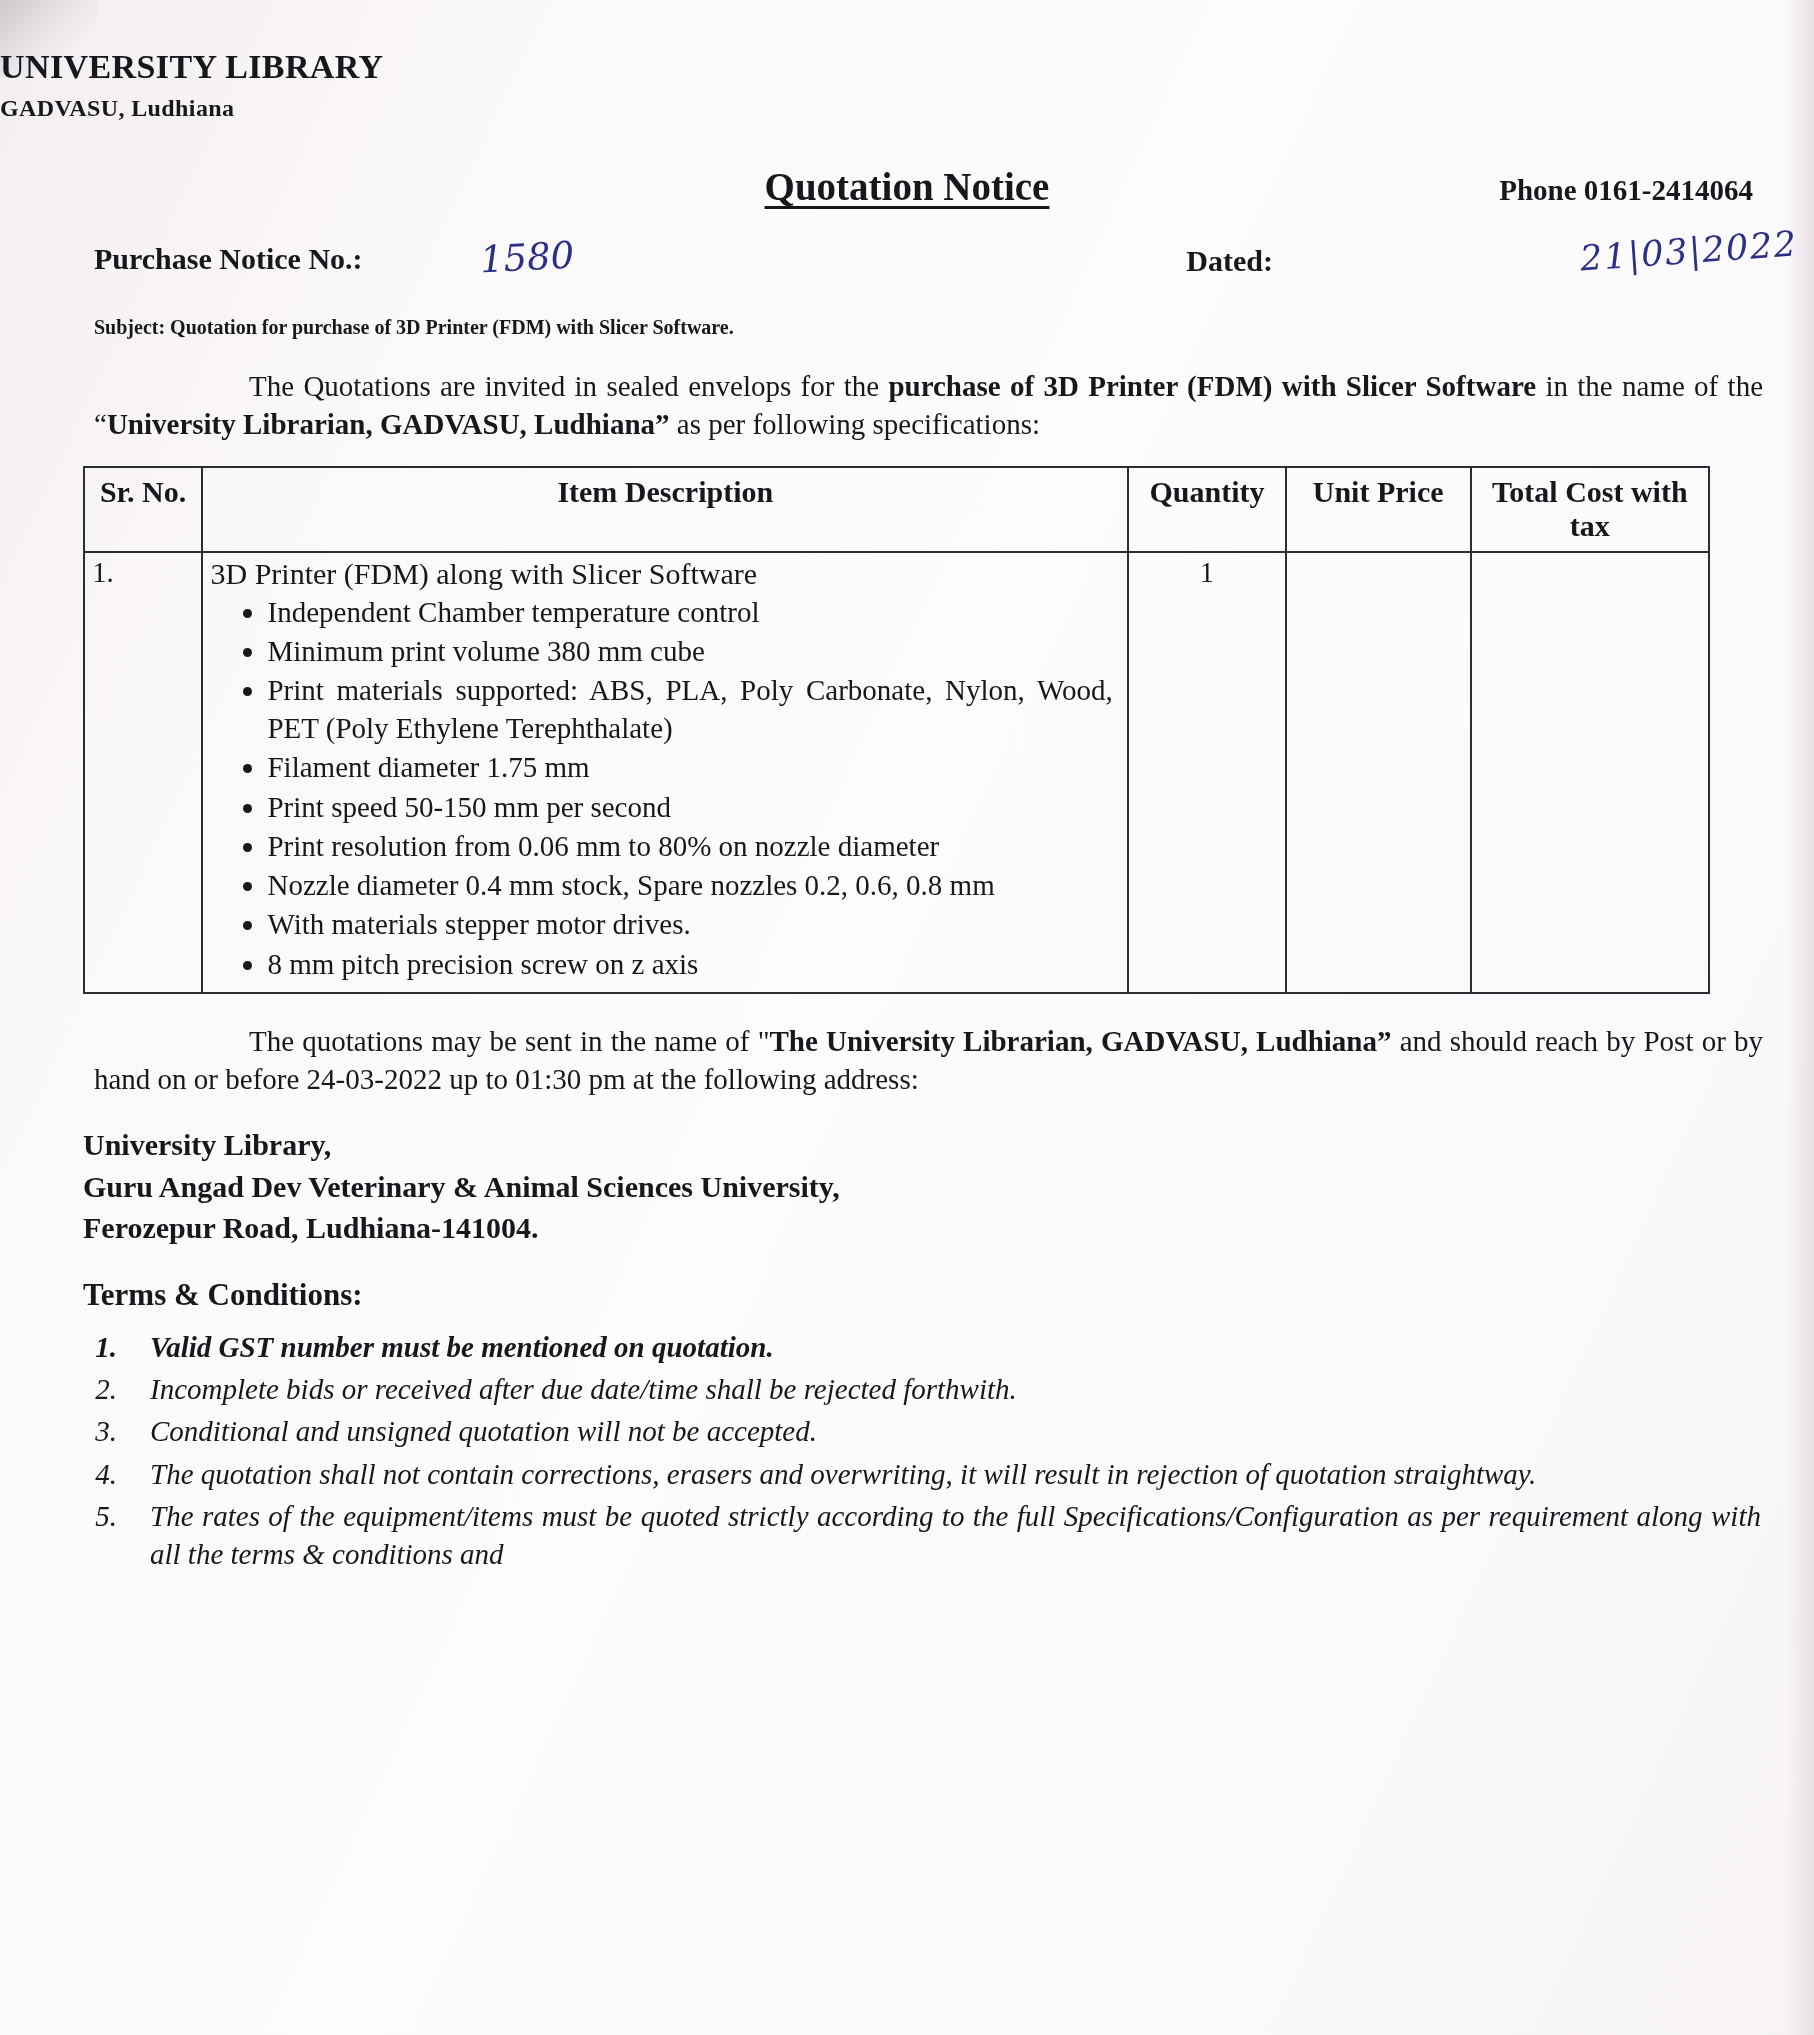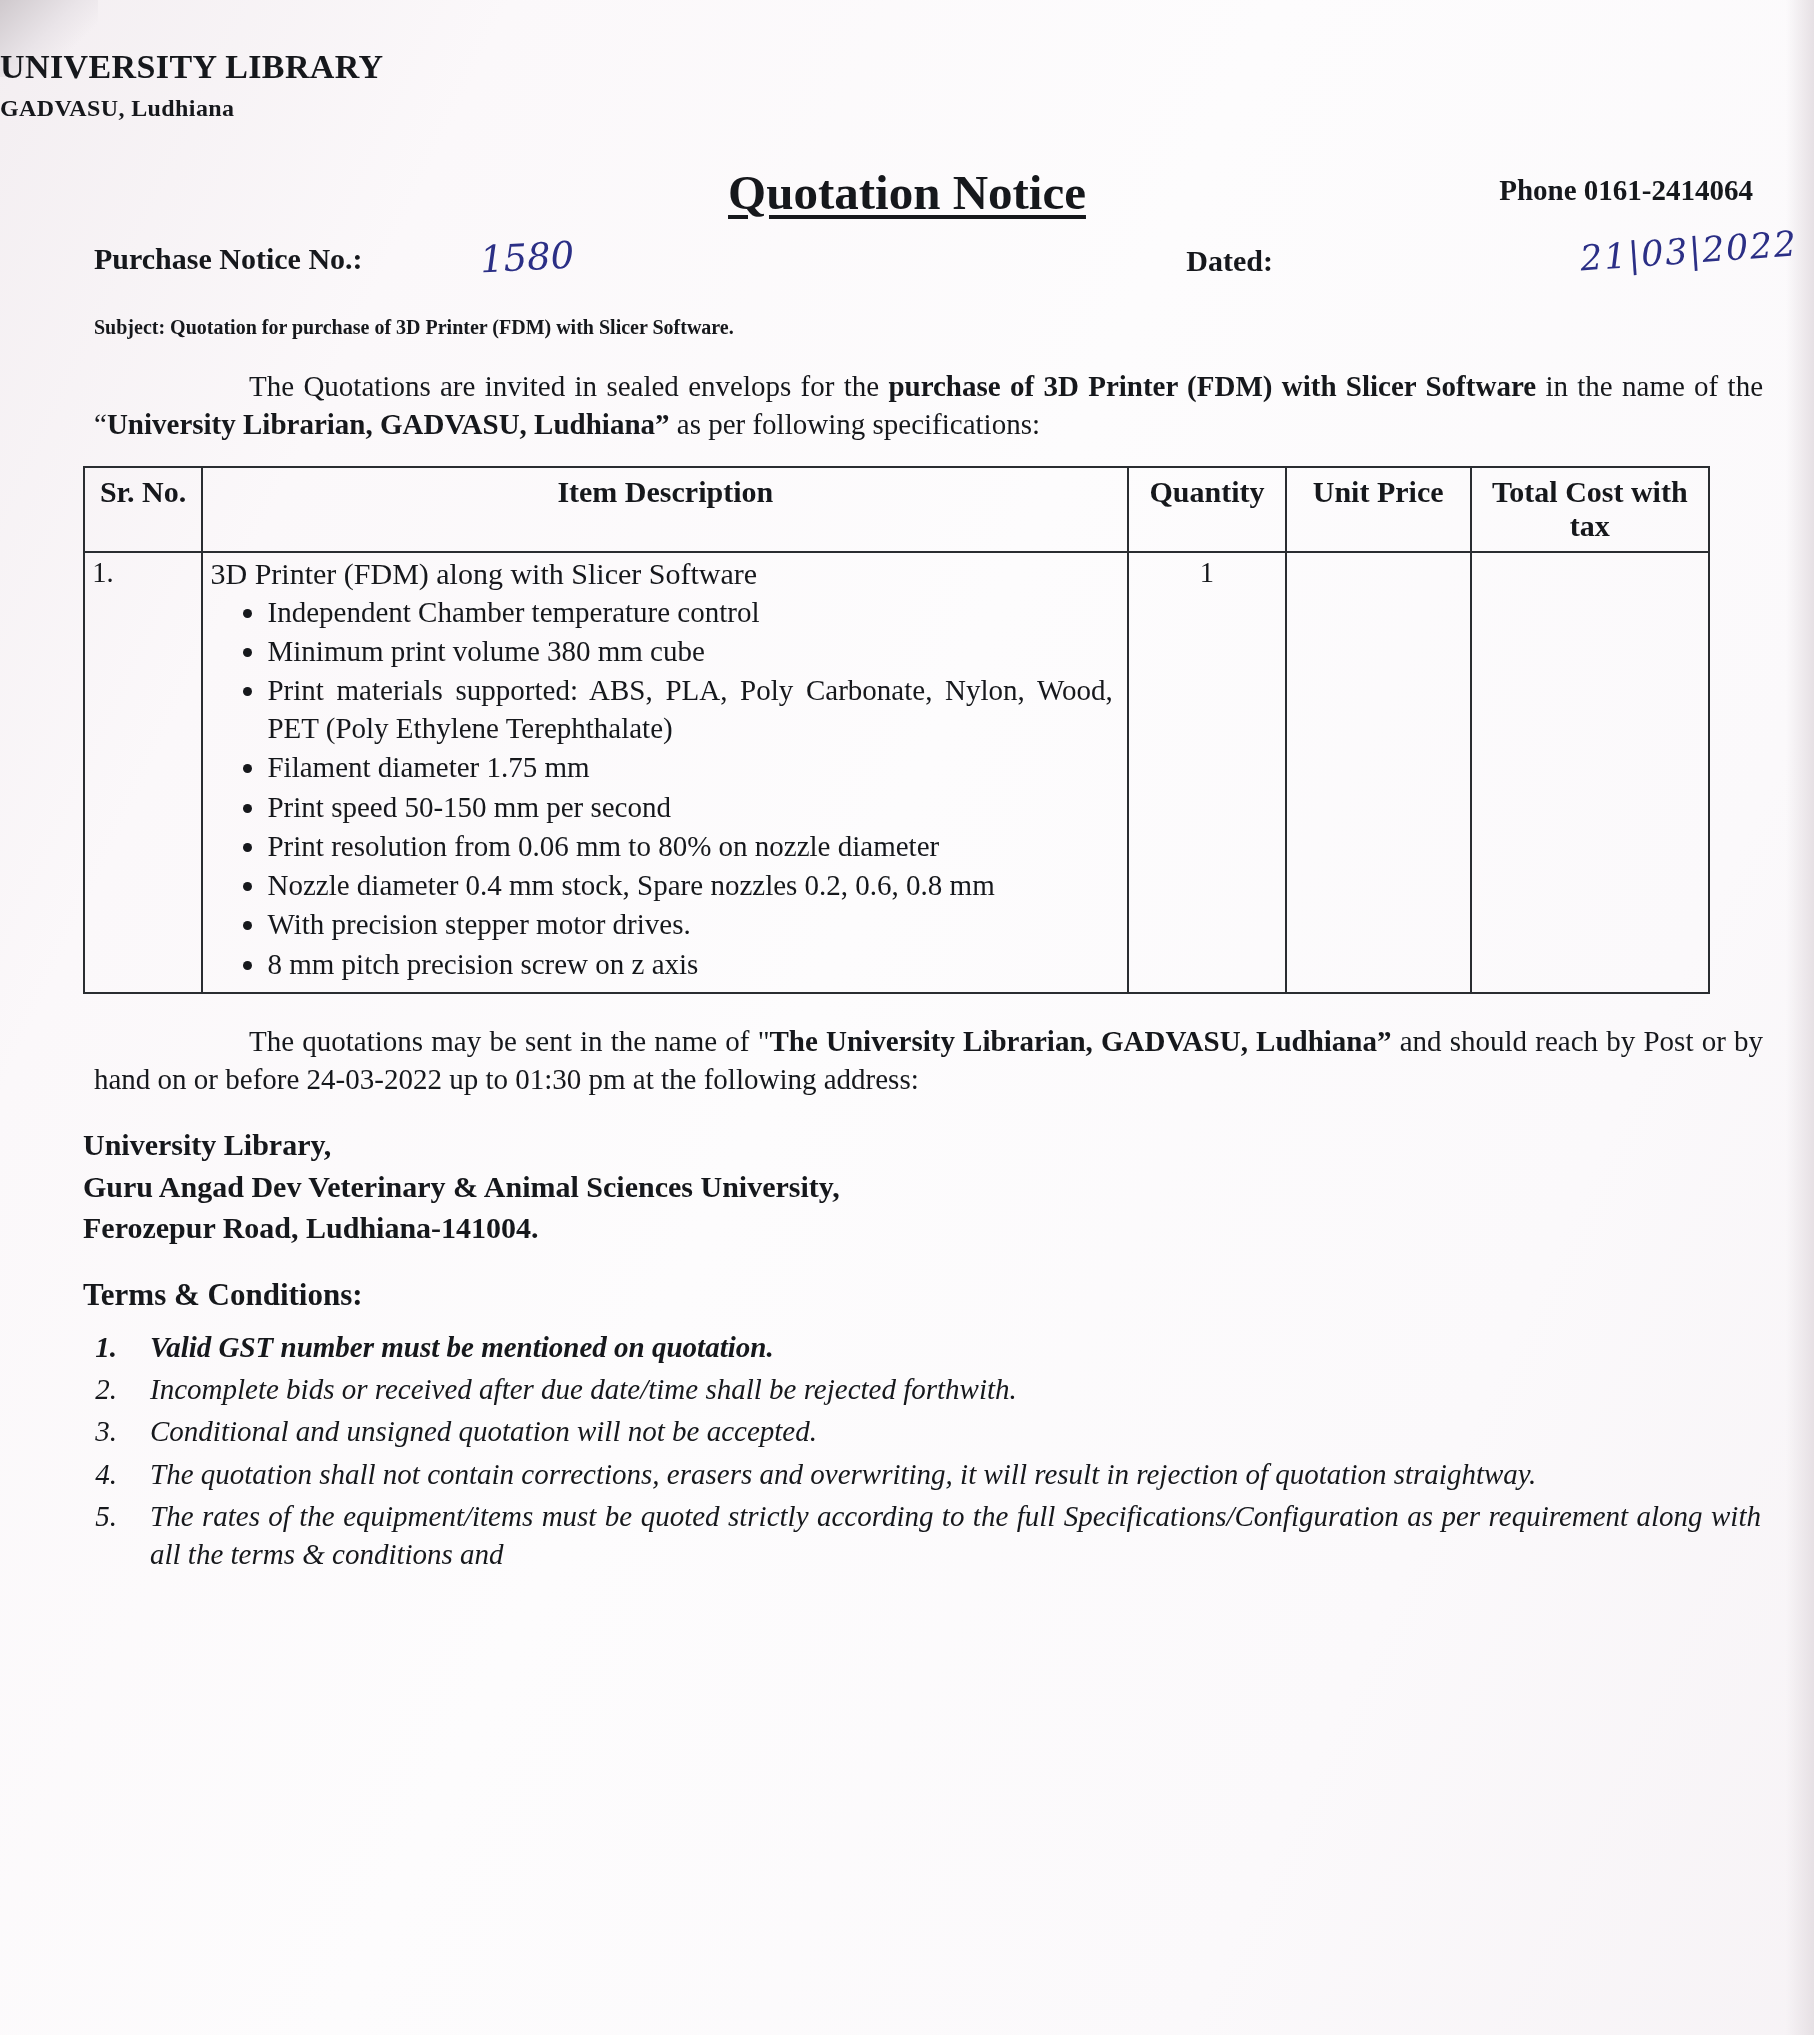--- a/index.html
+++ b/index.html
@@ -59,21 +59,21 @@
 
   .title-row {
     position: relative;
     margin-top: 42px;
     height: 45px;
   }
   .doc-title {
     position: absolute;
     left: 0; right: 0;
     text-align: center;
-    font-size: 49px;
+    font-size: 39px;
     font-weight: bold;
     text-decoration: underline;
     text-underline-offset: 5.7px;
   }
   .phone {
     position: absolute;
     right: 61px;
     top: 9.8px;
     font-size: 29px;
     font-weight: bold;
@@ -266,21 +266,21 @@
         <td class="c-desc">
           <div class="item-title">3D Printer (FDM) along with Slicer Software</div>
           <ul class="specs">
             <li>Independent Chamber temperature control</li>
             <li>Minimum print volume 380 mm cube</li>
             <li>Print materials supported: ABS, PLA, Poly Carbonate, Nylon, Wood, PET (Poly Ethylene Terephthalate)</li>
             <li>Filament diameter 1.75 mm</li>
             <li>Print speed 50-150 mm per second</li>
             <li>Print resolution from 0.06 mm to 80% on nozzle diameter</li>
             <li>Nozzle diameter 0.4 mm stock, Spare nozzles 0.2, 0.6, 0.8 mm</li>
-            <li>With precision stepper motor drives.</li>
+            <li>With materials stepper motor drives.</li>
             <li>8 mm pitch precision screw on z axis</li>
           </ul>
         </td>
         <td class="c-qty">1</td>
         <td class="c-unit"></td>
         <td class="c-total"></td>
       </tr>
     </tbody>
   </table>
 

